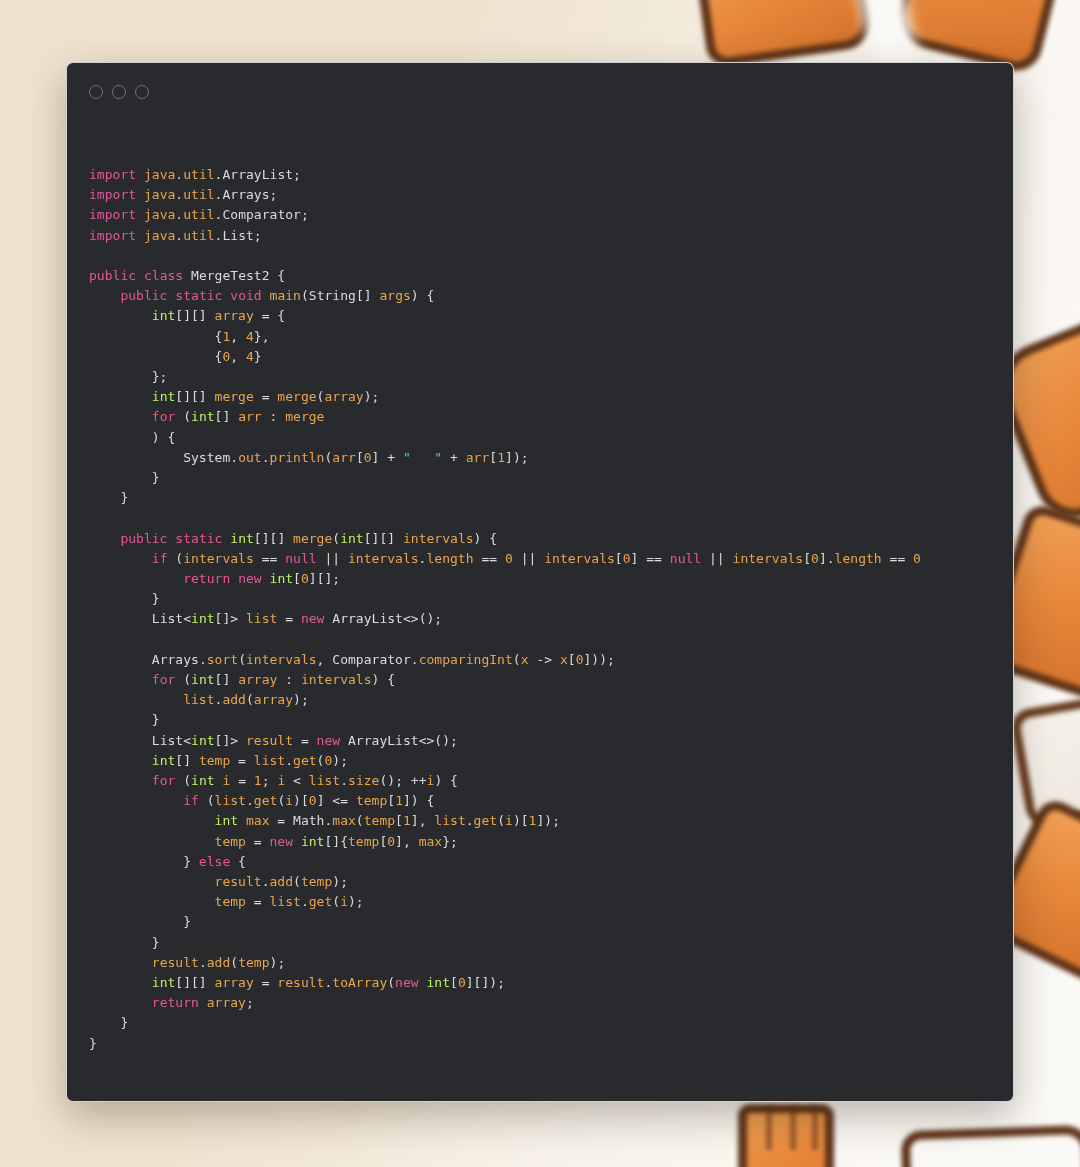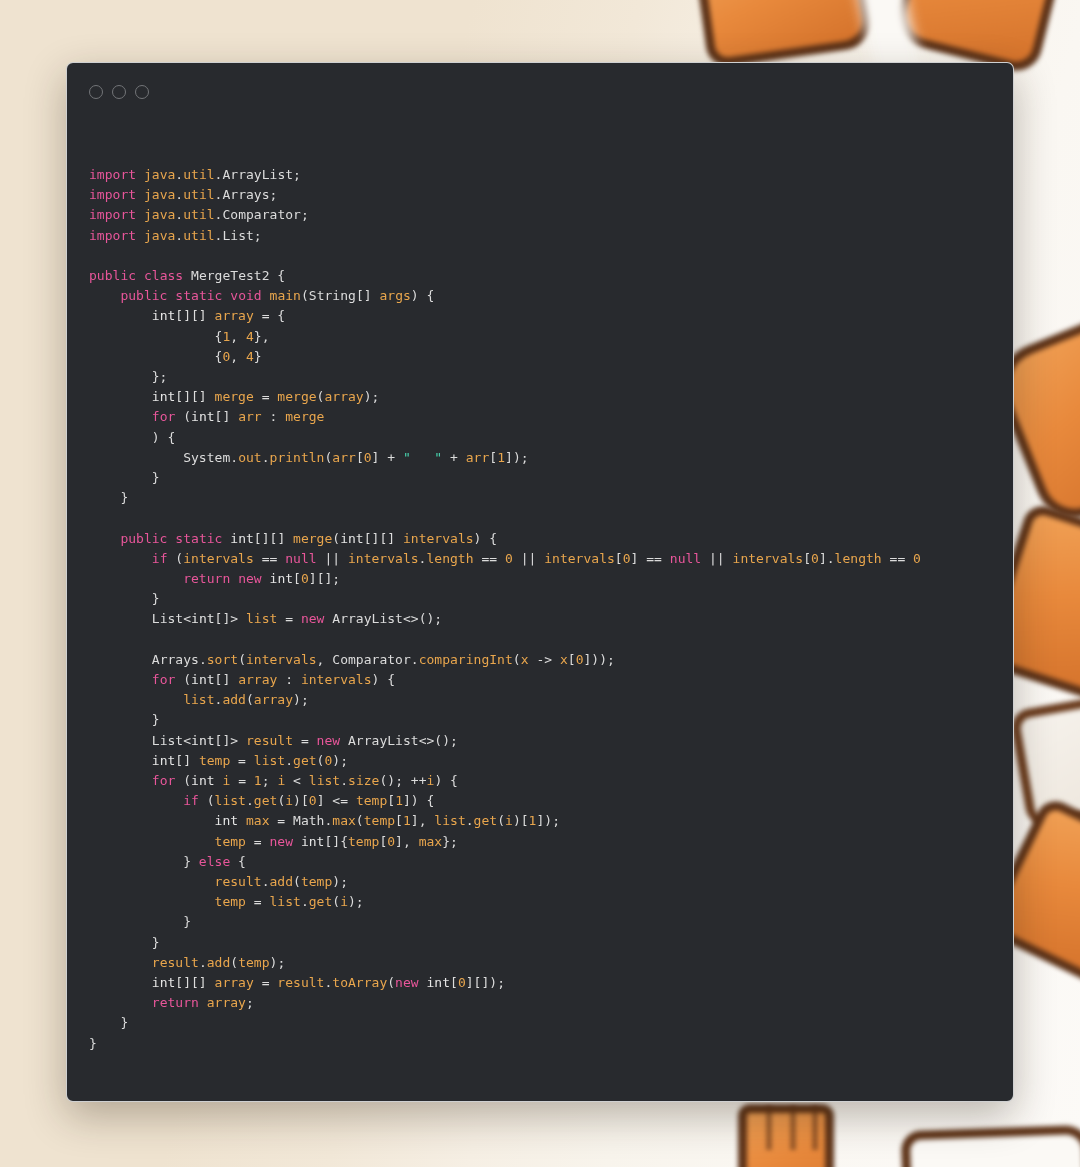--- a/index.html
+++ b/index.html
@@ -83,21 +83,21 @@
   }
   .ln { display: block; min-height: 20.2px; }
   .ln.blank { height: 20.2px; }
 
   
   .kw   { color: #E8569A; }          
   .id   { color: #E9A64D; }          
   .pl   { color: #DCDCDC; }          
   .num  { color: #E9A64D; }          
   .str  { color: #49D6B0; }          
-  .ty   { color: #e5e5e5; margin-top: 15px; }          
+  .ty   { color: #bef264; margin-top: 15px; }          
 </style>
 </head>
 <body>
 
 <div id="backdrop">
   <div class="wash"></div>
 
   <div class="hand" style="left:700px; top:-62px; width:168px; height:120px; transform:rotate(-8deg);"></div>
   <div class="hand" style="left:905px; top:-86px; width:150px; height:146px; transform:rotate(14deg); border-radius:40px 18px 26px 34px;"></div>
   <div class="whitegap" style="left:866px; top:-30px; width:44px; height:110px; transform:rotate(-12deg);"></div>

